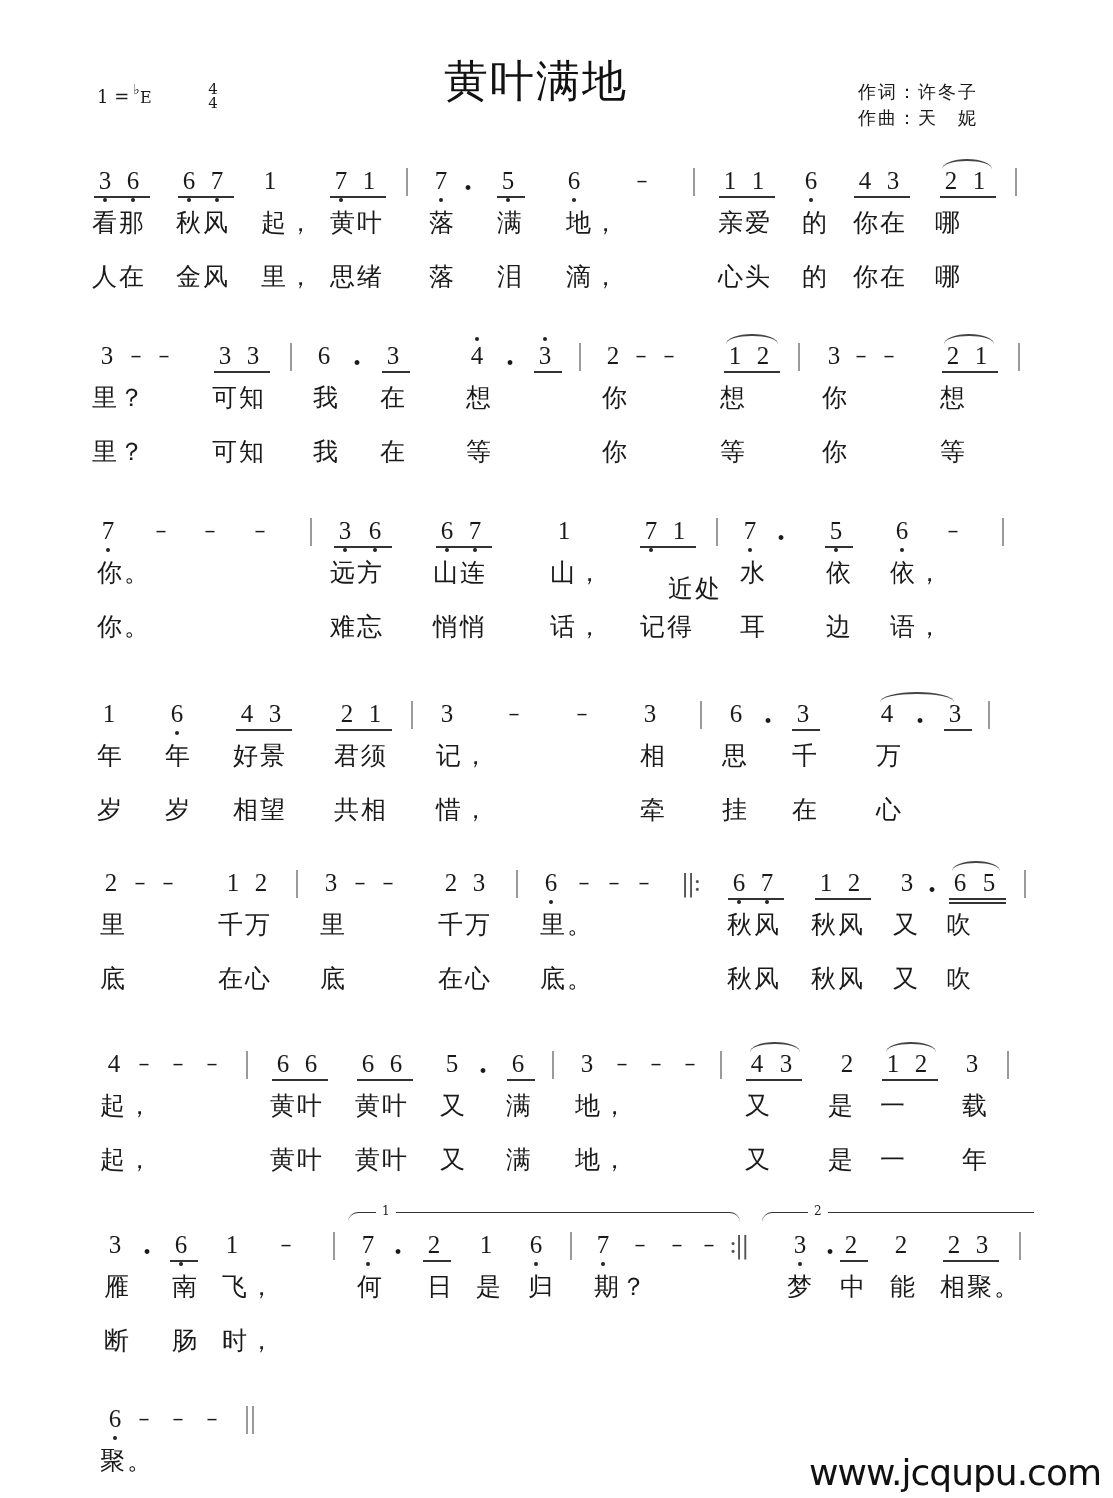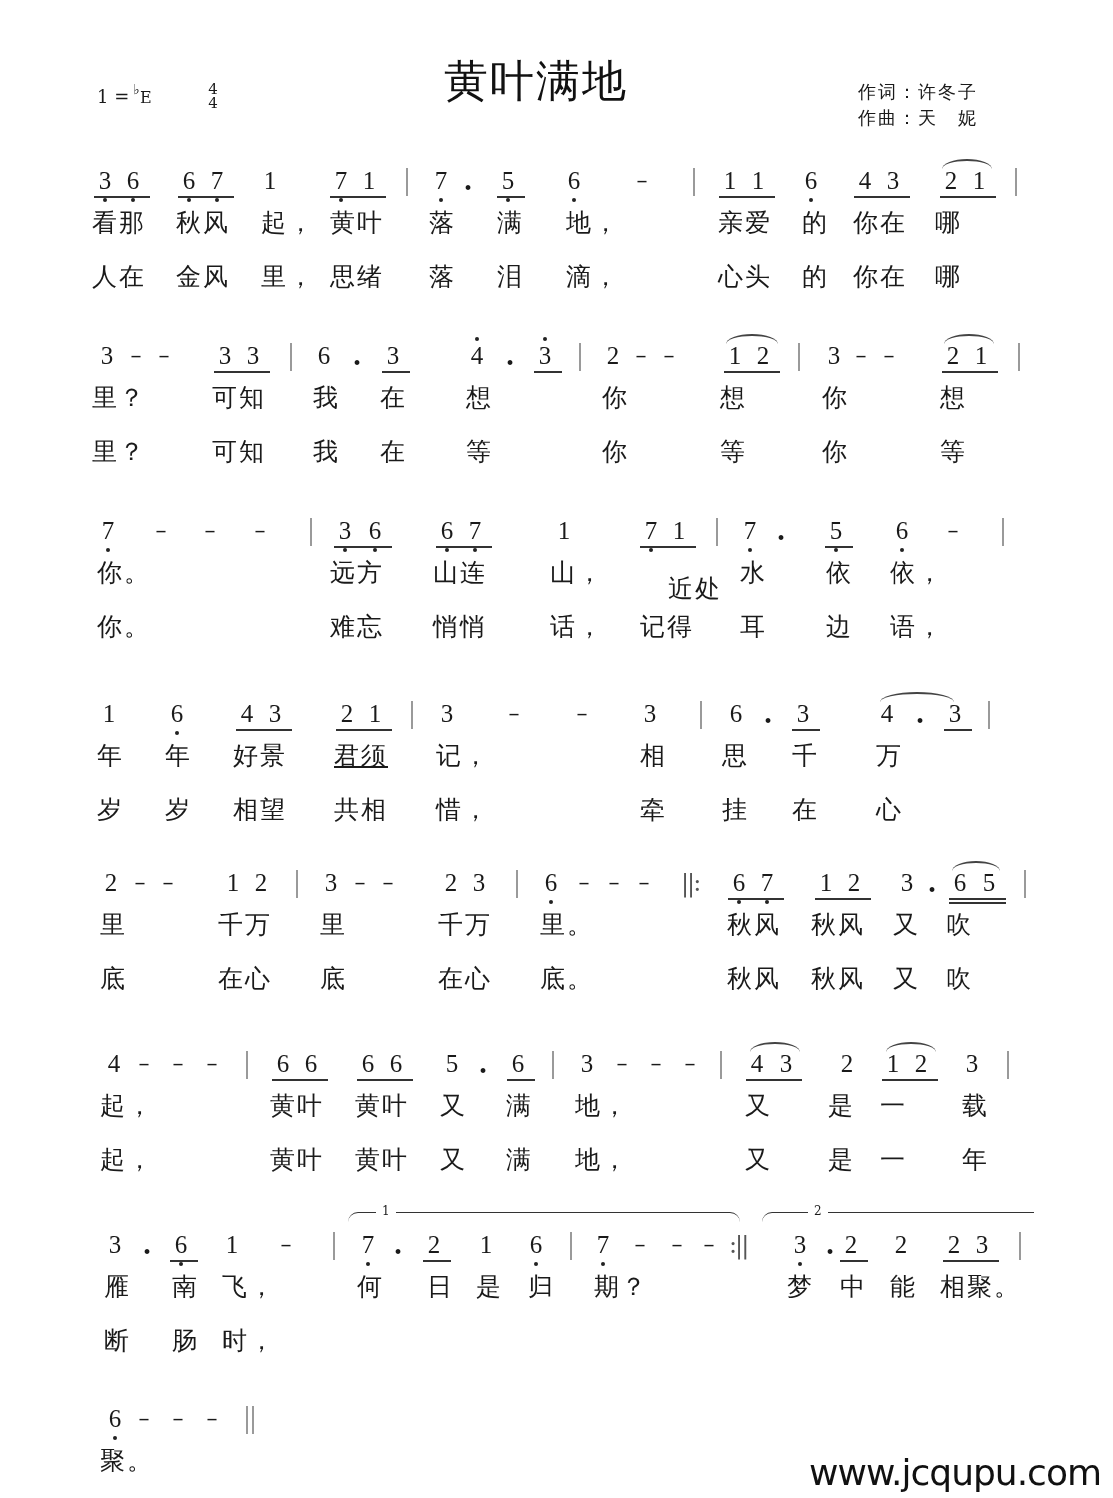--- a/index.html
+++ b/index.html
@@ -228,21 +228,21 @@
     <div class="ul" style="left: 336px; top: 729px; width: 56px;"></div>
     <div class="ul" style="left: 792px; top: 729px; width: 28px;"></div>
     <div class="ul" style="left: 944px; top: 729px; width: 28px;"></div>
     <div class="slur" style="left: 880px; top: 692px; width: 74px;"></div>
     <div class="lyr" style="left: 97px; top: 741px;">年</div>
     <div class="lyr" style="left: 97px; top: 795px;">岁</div>
     <div class="lyr" style="left: 165px; top: 741px;">年</div>
     <div class="lyr" style="left: 165px; top: 795px;">岁</div>
     <div class="lyr" style="left: 233px; top: 741px;">好景</div>
     <div class="lyr" style="left: 233px; top: 795px;">相望</div>
-    <div class="lyr" style="left: 334px; top: 741px; text-decoration: underline;">君须</div>
+    <div class="lyr" style="left: 334px; top: 741px;">君须</div>
     <div class="lyr" style="left: 334px; top: 795px;">共相</div>
     <div class="lyr" style="left: 436px; top: 741px;">记，</div>
     <div class="lyr" style="left: 436px; top: 795px;">惜，</div>
     <div class="lyr" style="left: 640px; top: 741px;">相</div>
     <div class="lyr" style="left: 640px; top: 795px;">牵</div>
     <div class="lyr" style="left: 722px; top: 741px;">思</div>
     <div class="lyr" style="left: 722px; top: 795px;">挂</div>
     <div class="lyr" style="left: 792px; top: 741px;">千</div>
     <div class="lyr" style="left: 792px; top: 795px;">在</div>
     <div class="lyr" style="left: 876px; top: 741px;">万</div>

